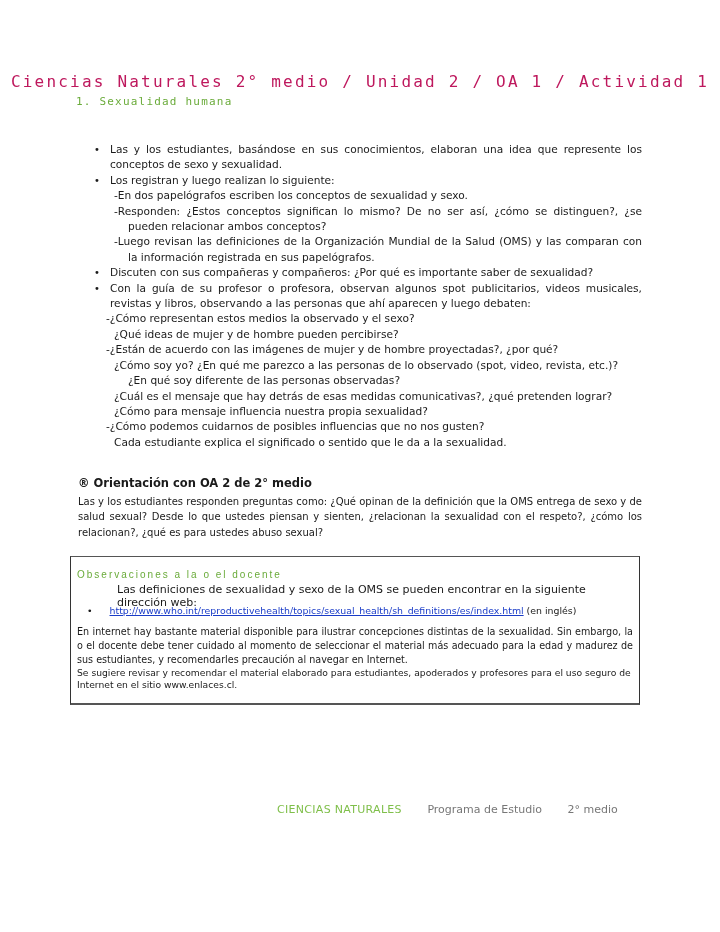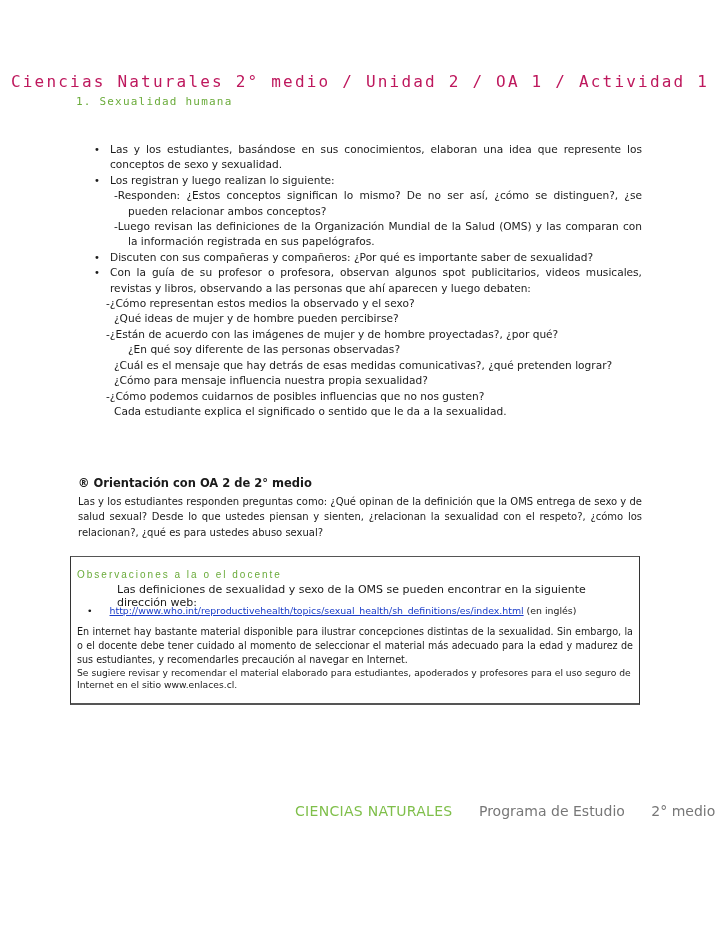--- a/index.html
+++ b/index.html
@@ -23,45 +23,47 @@
   .obs-box { position:absolute; left:70px; top:556px; width:568px; height:146px;
              border:1px solid #333; border-top:1px solid #555; border-bottom:2px solid #555; }
   .obs-title { position:absolute; left:6px; top:12px; font-family:Liberation Sans, sans-serif; font-size:10px;
                color:#6aab3a; letter-spacing:2px; }
   .obs-line1 { position:absolute; left:6px; top:26px; font-size:11px;padding-left:40px; }
   .obs-link-row { position:absolute; left:16px; top:48px; font-size:9.4px; }
   .obs-link-row .dot { margin-right:14px; }
   .obs-link { color:#1a3cc8; text-decoration:underline; }
   .obs-para1 { position:absolute; left:6px; top:68px; width:556px; font-size:9.6px; line-height:14px; text-align:justify; }
   .obs-para2 { position:absolute; left:6px; top:110px; width:556px; font-size:9.2px; line-height:12px; }
-  .footer { position:absolute; top:803px; left:295px; font-size:14px; white-space:nowrap; }
+  .footer { position:absolute; top:803px; left:277px; font-size:11px; white-space:nowrap; }
   .footer .subj { color:#7fbf4a; letter-spacing:0.3px; }
   .footer .prog { color:#777; margin-left:22px; }
   .footer .grade { color:#777; margin-left:22px; }
 </style>
 </head>
 <body>
 
 <div class="title">Ciencias Naturales 2° medio / Unidad 2 / OA 1 / Actividad 1</div>
 <div class="section-title">1. Sexualidad humana</div>
 
 <div class="body">
   <ul class="main">
     <li><span>Las y los estudiantes, basándose en sus conocimientos, elaboran una idea que represente los conceptos de sexo y sexualidad.</span></li>
     <li>
       <div>Los registran y luego realizan lo siguiente:</div>
+      <div class="sub in">-En dos papelógrafos escriben los conceptos de sexualidad y sexo.</div>
       <div class="sub in hang">-Responden: ¿Estos conceptos significan lo mismo? De no ser así, ¿cómo se distinguen?, ¿se pueden relacionar ambos conceptos?</div>
       <div class="sub in hang">-Luego revisan las definiciones de la Organización Mundial de la Salud (OMS) y las comparan con la información registrada en sus papelógrafos.</div>
     </li>
     <li><span>Discuten con sus compañeras y compañeros: ¿Por qué es importante saber de sexualidad?</span></li>
     <li>
       <div>Con la guía de su profesor o profesora, observan algunos spot publicitarios, videos musicales, revistas y libros, observando a las personas que ahí aparecen y luego debaten:</div>
       <div class="sub">-¿Cómo representan estos medios la observado y el sexo?</div>
       <div class="sub in">¿Qué ideas de mujer y de hombre pueden percibirse?</div>
       <div class="sub">-¿Están de acuerdo con las imágenes de mujer y de hombre proyectadas?, ¿por qué?</div>
+      <div class="sub in">¿Cómo soy yo? ¿En qué me parezco a las personas de lo observado (spot, video, revista, etc.)?</div>
       <div class="sub in2">¿En qué soy diferente de las personas observadas?</div>
       <div class="sub in">¿Cuál es el mensaje que hay detrás de esas medidas comunicativas?, ¿qué pretenden lograr?</div>
       <div class="sub in">¿Cómo para mensaje influencia nuestra propia sexualidad?</div>
       <div class="sub">-¿Cómo podemos cuidarnos de posibles influencias que no nos gusten?</div>
       <div class="sub in">Cada estudiante explica el significado o sentido que le da a la sexualidad.</div>
     </li>
   </ul>
 </div>
 
 <div class="orient-head">

